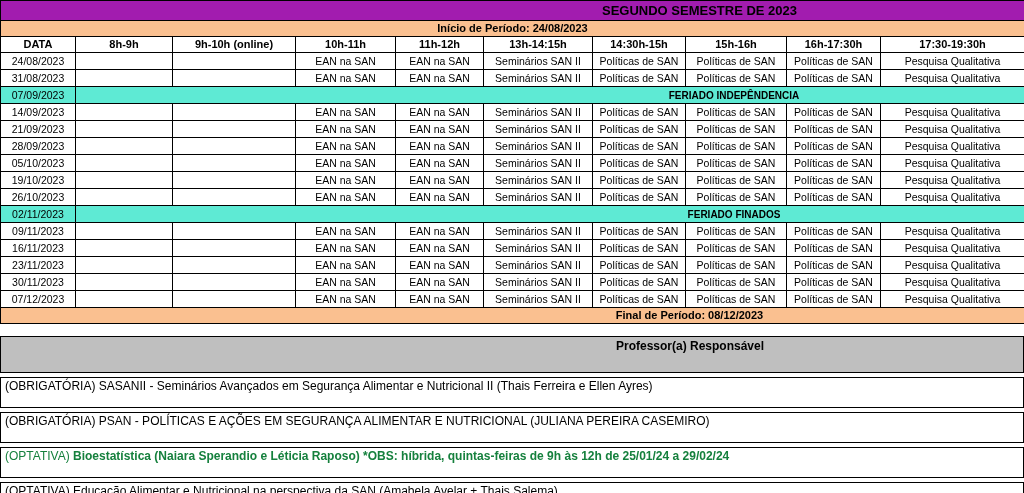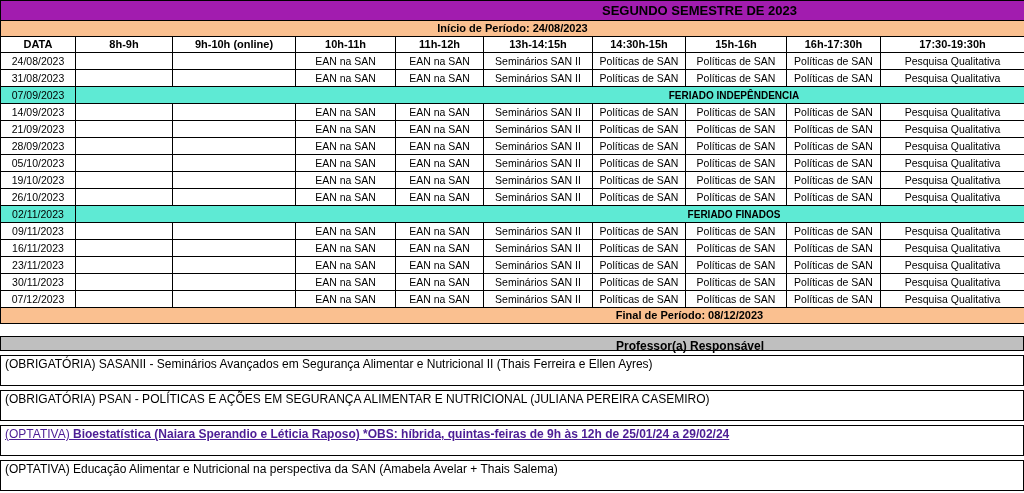--- a/index.html
+++ b/index.html
@@ -35,37 +35,37 @@
   td.hdr { font-weight: bold; font-size: 11px; height: 16px; }
   td.holiday { background: #5eead4; }
   td.holiday-label { font-weight: bold; font-size: 10px; padding-left: 370px; }
   .prof-header {
     width: 1024px;
     margin-top: 12px;
     border: 1px solid #000;
     background: #BFBFBF;
     font-weight: bold;
     font-size: 12px;
-    height: 15px;
+    height: 37px;
     line-height: 19px;
     text-align: center;
     padding-left: 356px;
   }
   .prof-row {
     width: 1024px;
     margin-top: 4px;
     border: 1px solid #000;
     font-size: 12px;
     height: 31px;
     line-height: 17px;
     padding: 0 4px;
     white-space: nowrap;
     overflow: hidden;
   }
-  .prof-row .red { color: #4c1d95; text-decoration: underline; }
+  .prof-row .red { color: #15803d; }
   .prof-row .bold { font-weight: bold; }
 </style>
 </head>
 <body>
 
 <table class="schedule">
   <colgroup>
     <col style="width:75px">
       <col style="width:97px">
       <col style="width:123px">

